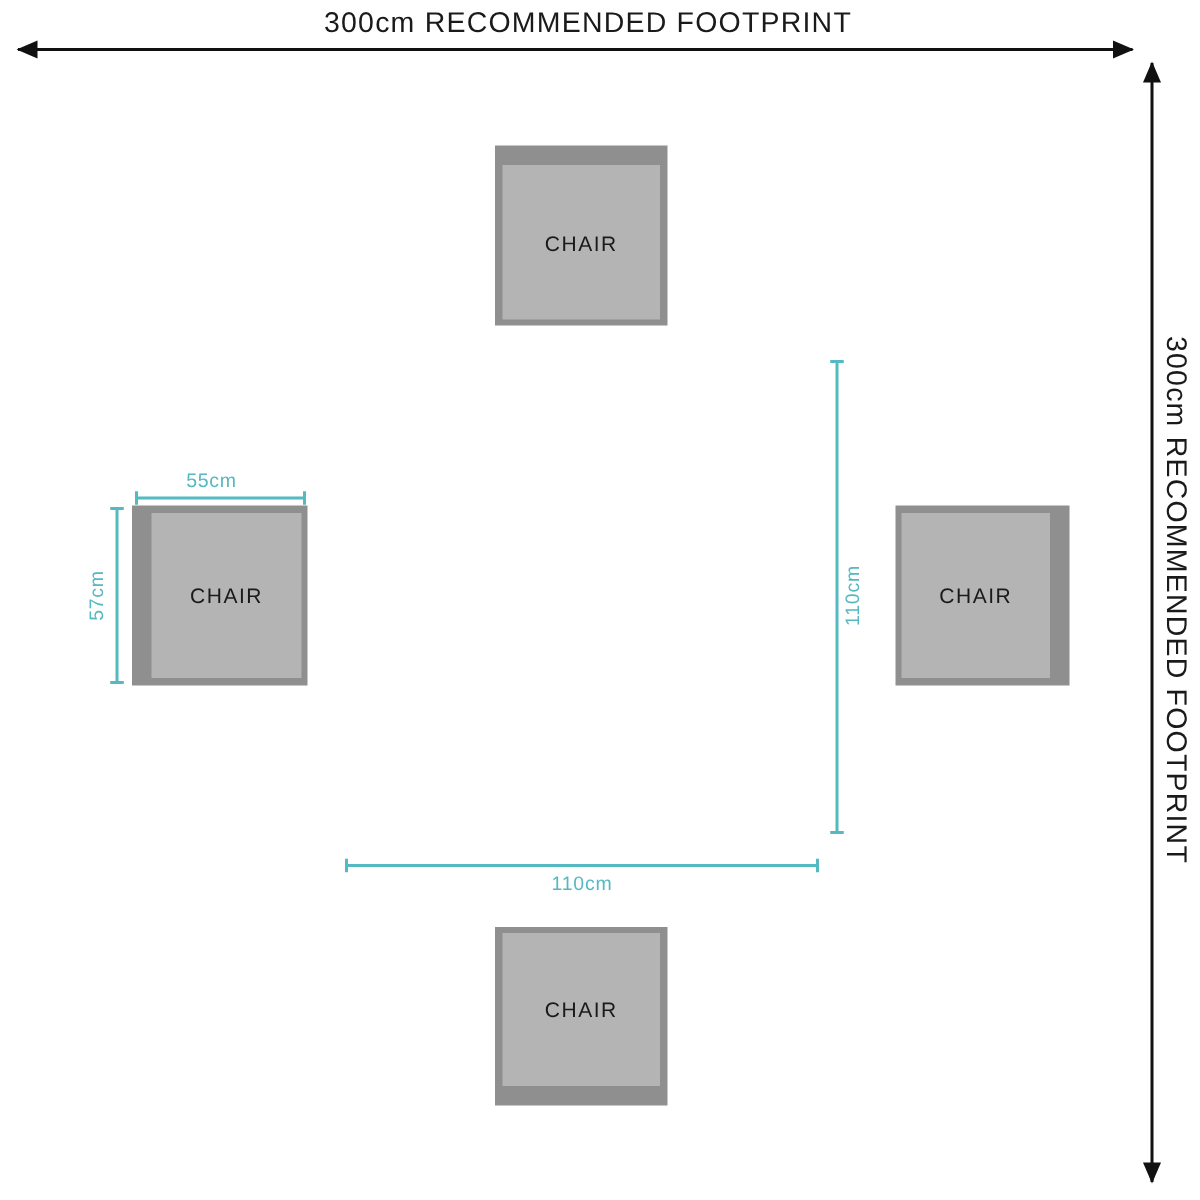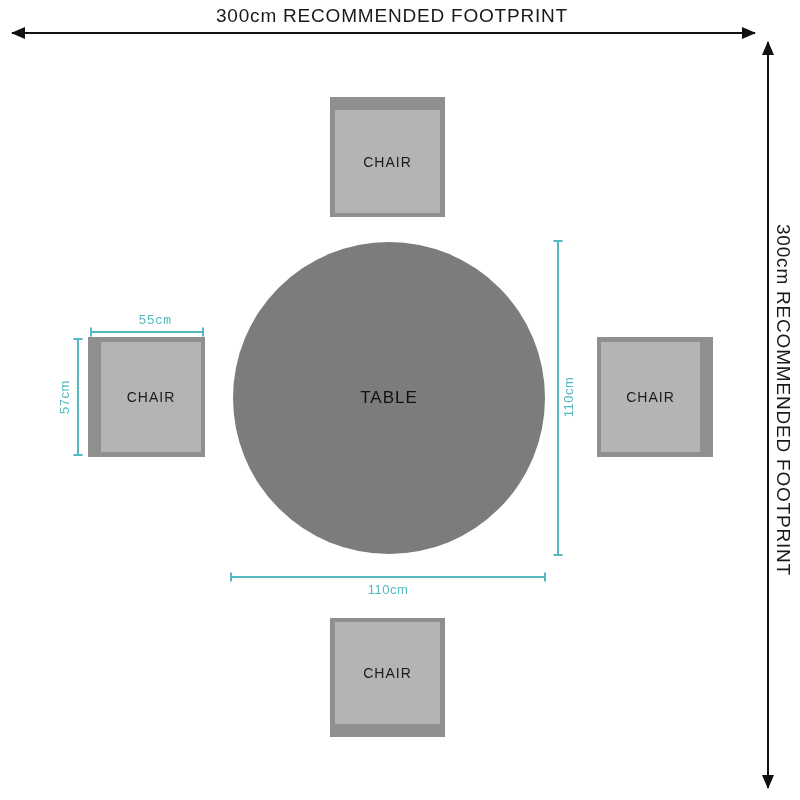--- a/index.html
+++ b/index.html
@@ -61,21 +61,21 @@
   .dim-v .tick{position:absolute;left:50%;transform:translateX(-50%);height:2px;width:9px;background:var(--dimension);}
   .dim-v .tick.start{top:0;}
   .dim-v .tick.end{bottom:0;}
   .dim-label{
     position:absolute;color:var(--dimension);font-size:13px;letter-spacing:.5px;white-space:nowrap;
     transform:translate(-50%,-50%);
   }
   .dim-label.rot{transform:translate(-50%,-50%) rotate(-90deg);}
 
   .dim-55-line{left:90px;top:331px;width:114px;}
-  .dim-55-label{left:155px;top:320px;font-family:Liberation Mono, monospace;}
+  .dim-55-label{left:141px;top:320px;}
   .dim-57-line{left:77px;top:338px;height:118px;}
   .dim-57-label{left:64px;top:397px;}
   .dim-110v-line{left:557px;top:240px;height:316px;}
   .dim-110v-label{left:568px;top:397px;}
   .dim-110h-line{left:230px;top:576px;width:316px;}
   .dim-110h-label{left:388px;top:589px;}
 </style>
 </head>
 <body>
 
@@ -86,23 +86,20 @@
     <span class="ah left"></span>
     <span class="ah right"></span>
   </div>
 
   <div class="right-label">300cm RECOMMENDED FOOTPRINT</div>
   <div class="v-arrow">
     <span class="ah up"></span>
     <span class="ah down"></span>
   </div>
 
-  <div class="table-circle">
-    <span class="tlabel">TABLE</span>
-  </div>
 
   <div class="chair chair-top back-top">
     <div class="seat">
       <span class="clabel">CHAIR</span>
     </div>
   </div>
 
   <div class="chair chair-left back-left">
     <div class="seat">
       <span class="clabel">CHAIR</span>

